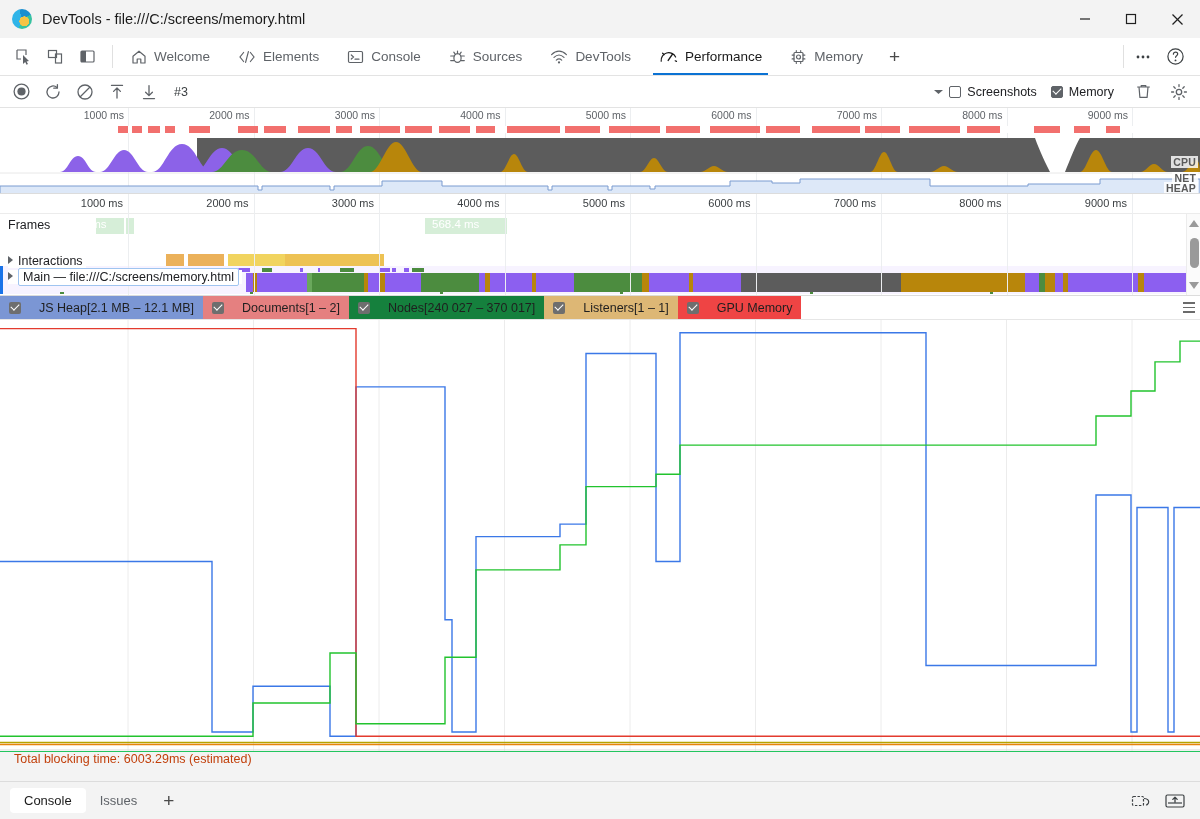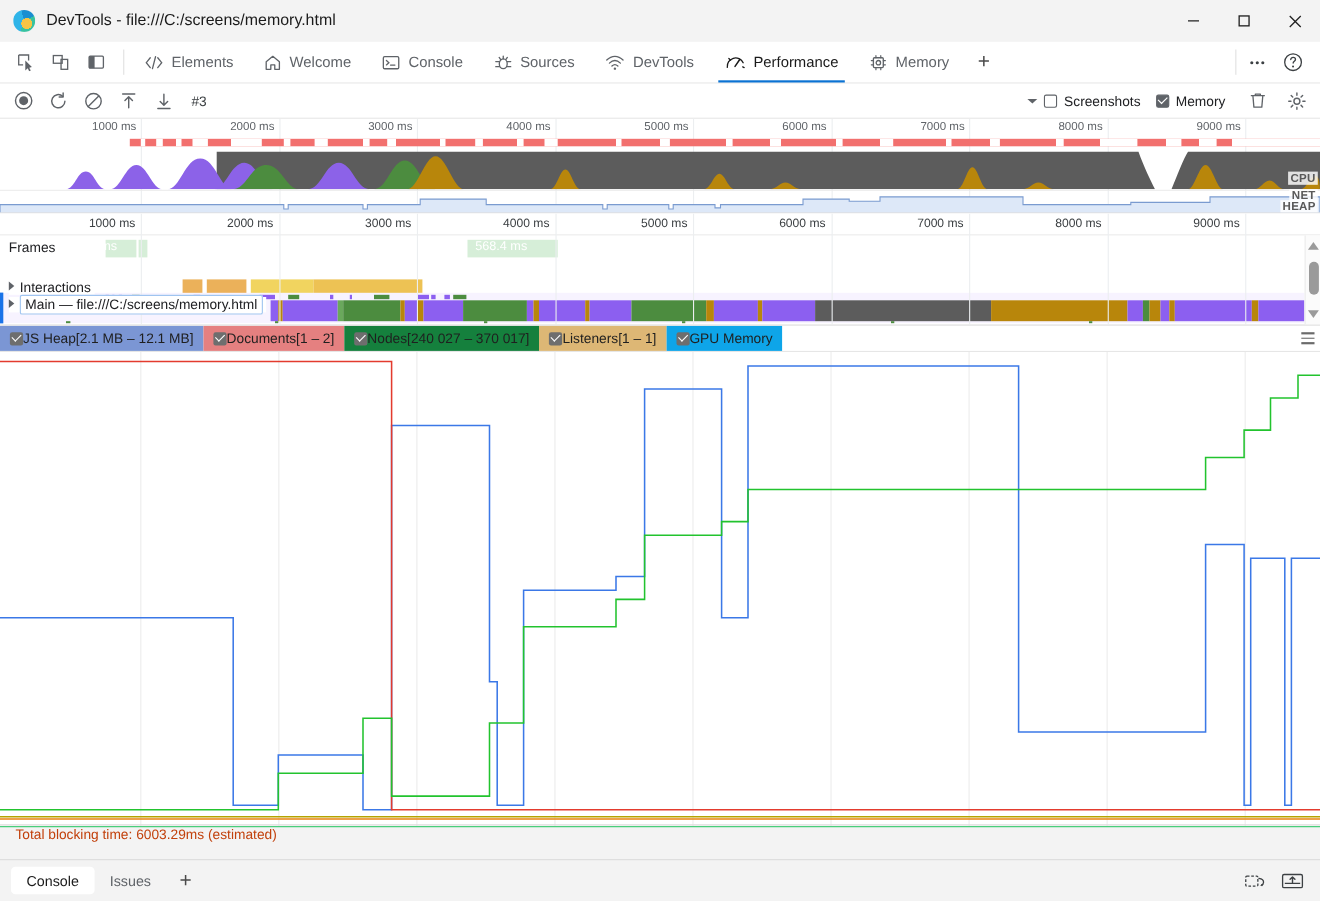--- a/index.html
+++ b/index.html
@@ -97,21 +97,21 @@
   .vs-arrow { position:absolute; left:2px; width:10px; height:0;
               border-left:5px solid transparent; border-right:5px solid transparent; }
   .vs-up { top:6px; border-bottom:7px solid #9a9a9a; }
   .vs-dn { bottom:6px; border-top:7px solid #9a9a9a; }
   .vs-thumb { position:absolute; left:2.5px; top:24px; width:9px; height:30px;
               background:#9a9a9a; border-radius:5px; }
 
   
   .legend { height:24px; display:flex; align-items:stretch; background:#fff;
             border-bottom:1px solid #e6e6e6; flex:0 0 auto; }
-  .chip { display:flex; align-items:center; gap:0; padding:0 9px; font-size:12.5px; color:#1f1f1f;
+  .chip { display:flex; align-items:center; gap:18px; padding:0 9px; font-size:12.5px; color:#1f1f1f;
           white-space:nowrap; }
   .chipbox { width:12px; height:12px; border-radius:2px; background:#6e6e6e;
              display:flex; align-items:center; justify-content:center; flex:0 0 auto; }
   .chipbox::after { content:""; width:7px; height:4px; border-left:1.6px solid #fff;
                     border-bottom:1.6px solid #fff; transform:rotate(-45deg) translate(1px,-1px); }
   .legend .spacer { flex:1 1 auto; }
   .hamb { width:22px; display:flex; flex-direction:column; justify-content:center; gap:3px; padding:0 5px; }
   .hamb i { display:block; height:1.5px; background:#6b6b6b; }
 
   
@@ -177,33 +177,33 @@
             <rect x="2" y="3" width="13" height="11" rx="1" fill="none" stroke="#5f6368" stroke-width="1.2"></rect>
             <rect x="2" y="3" width="5" height="11" fill="#5f6368"></rect>
           </svg>
       </div>
     </div>
     <div class="divider-v"></div>
 
     <div class="tabs">
       <div class="tab">
         <span class="tic">
+          <svg width="16" height="16" viewBox="0 0 16 16">
+              <path d="M2 7.2L8 2.2l6 5V14H9.8v-4H6.2v4H2z" fill="none" stroke="currentColor" stroke-width="1.2" stroke-linejoin="round"></path>
+            </svg>
+        </span>
+        <span>Welcome</span>
+      </div>
+      <div class="tab">
+        <span class="tic">
           <svg width="18" height="16" viewBox="0 0 18 16">
               <path d="M5.6 3.5L2 8l3.6 4.5M12.4 3.5L16 8l-3.6 4.5M10.4 2.6L7.6 13.4" fill="none" stroke="currentColor" stroke-width="1.2" stroke-linecap="round"></path>
             </svg>
         </span>
         <span>Elements</span>
-      </div>
-      <div class="tab">
-        <span class="tic">
-          <svg width="16" height="16" viewBox="0 0 16 16">
-              <path d="M2 7.2L8 2.2l6 5V14H9.8v-4H6.2v4H2z" fill="none" stroke="currentColor" stroke-width="1.2" stroke-linejoin="round"></path>
-            </svg>
-        </span>
-        <span>Welcome</span>
       </div>
       <div class="tab">
         <span class="tic">
           <svg width="17" height="16" viewBox="0 0 17 16">
               <rect x="1.5" y="2.5" width="14" height="11" rx="1.2" fill="none" stroke="currentColor" stroke-width="1.2"></rect>
               <path d="M4.3 6l2.2 2-2.2 2M8 10.2h4" fill="none" stroke="currentColor" stroke-width="1.2" stroke-linecap="round"></path>
             </svg>
         </span>
         <span>Console</span>
       </div>
@@ -540,21 +540,21 @@
         <span>Documents[1 – 2]</span>
       </div>
       <div class="chip" style="background: #15803d;">
         <span class="chipbox"></span>
         <span>Nodes[240 027 – 370 017]</span>
       </div>
       <div class="chip" style="background: rgb(221, 183, 117);">
         <span class="chipbox"></span>
         <span>Listeners[1 – 1]</span>
       </div>
-      <div class="chip" style="background: #0ea5e9;">
+      <div class="chip" style="background: #ef4444;">
         <span class="chipbox"></span>
         <span>GPU Memory</span>
       </div>
       <div class="spacer"></div>
       <div class="hamb">
         <i></i>
         <i></i>
         <i></i>
       </div>
     </div>

